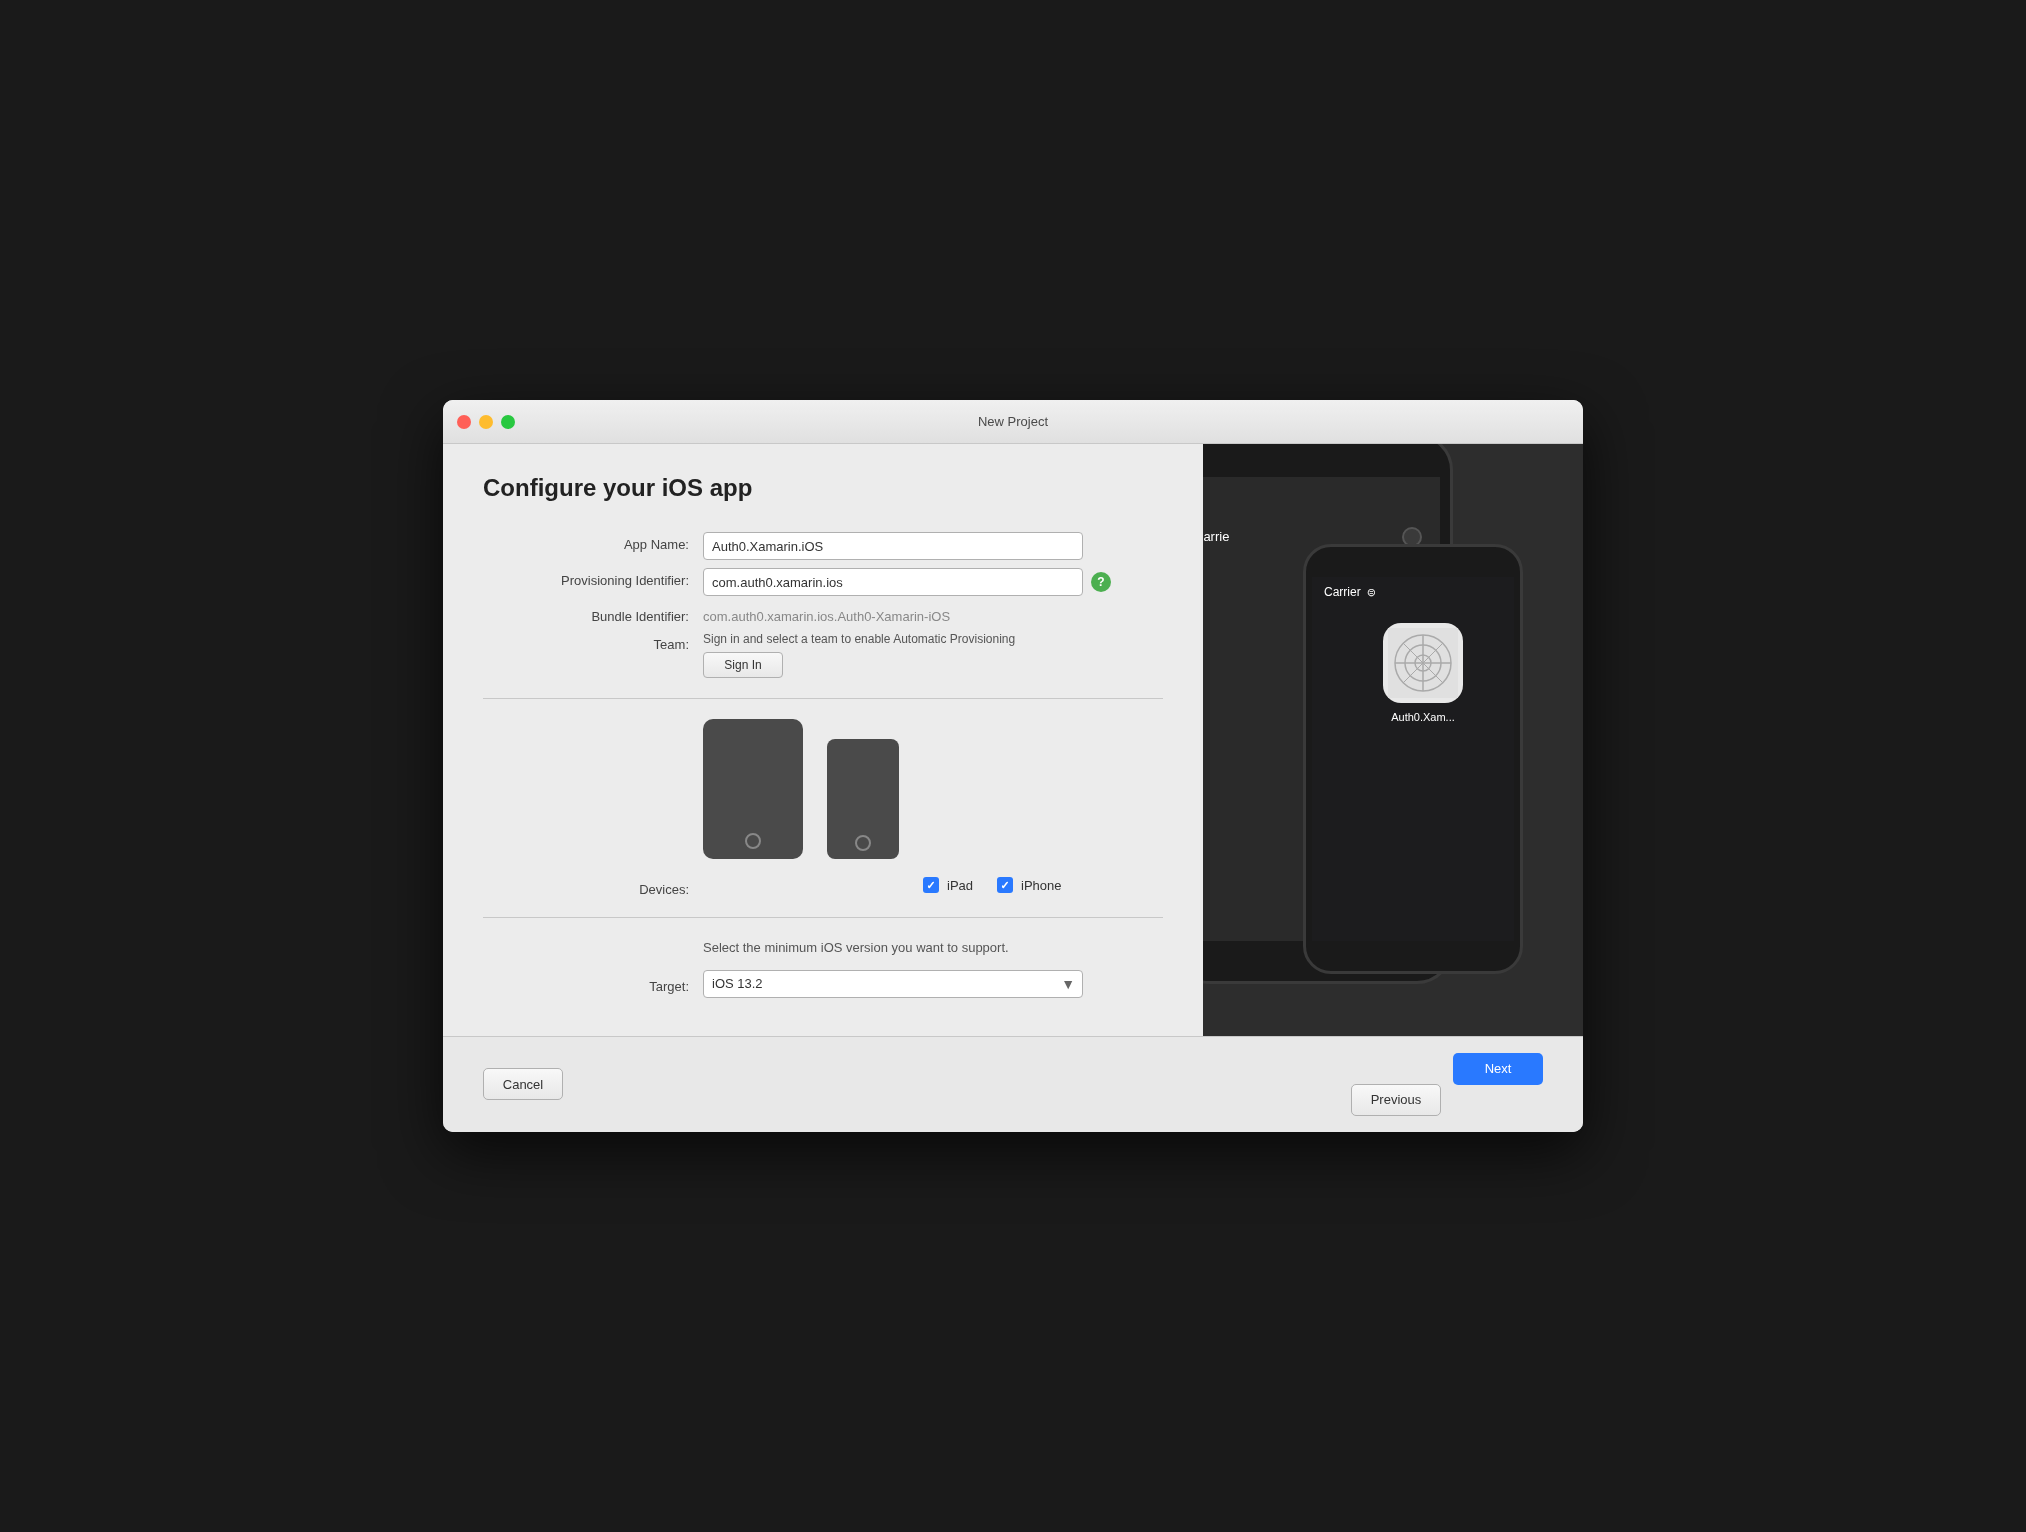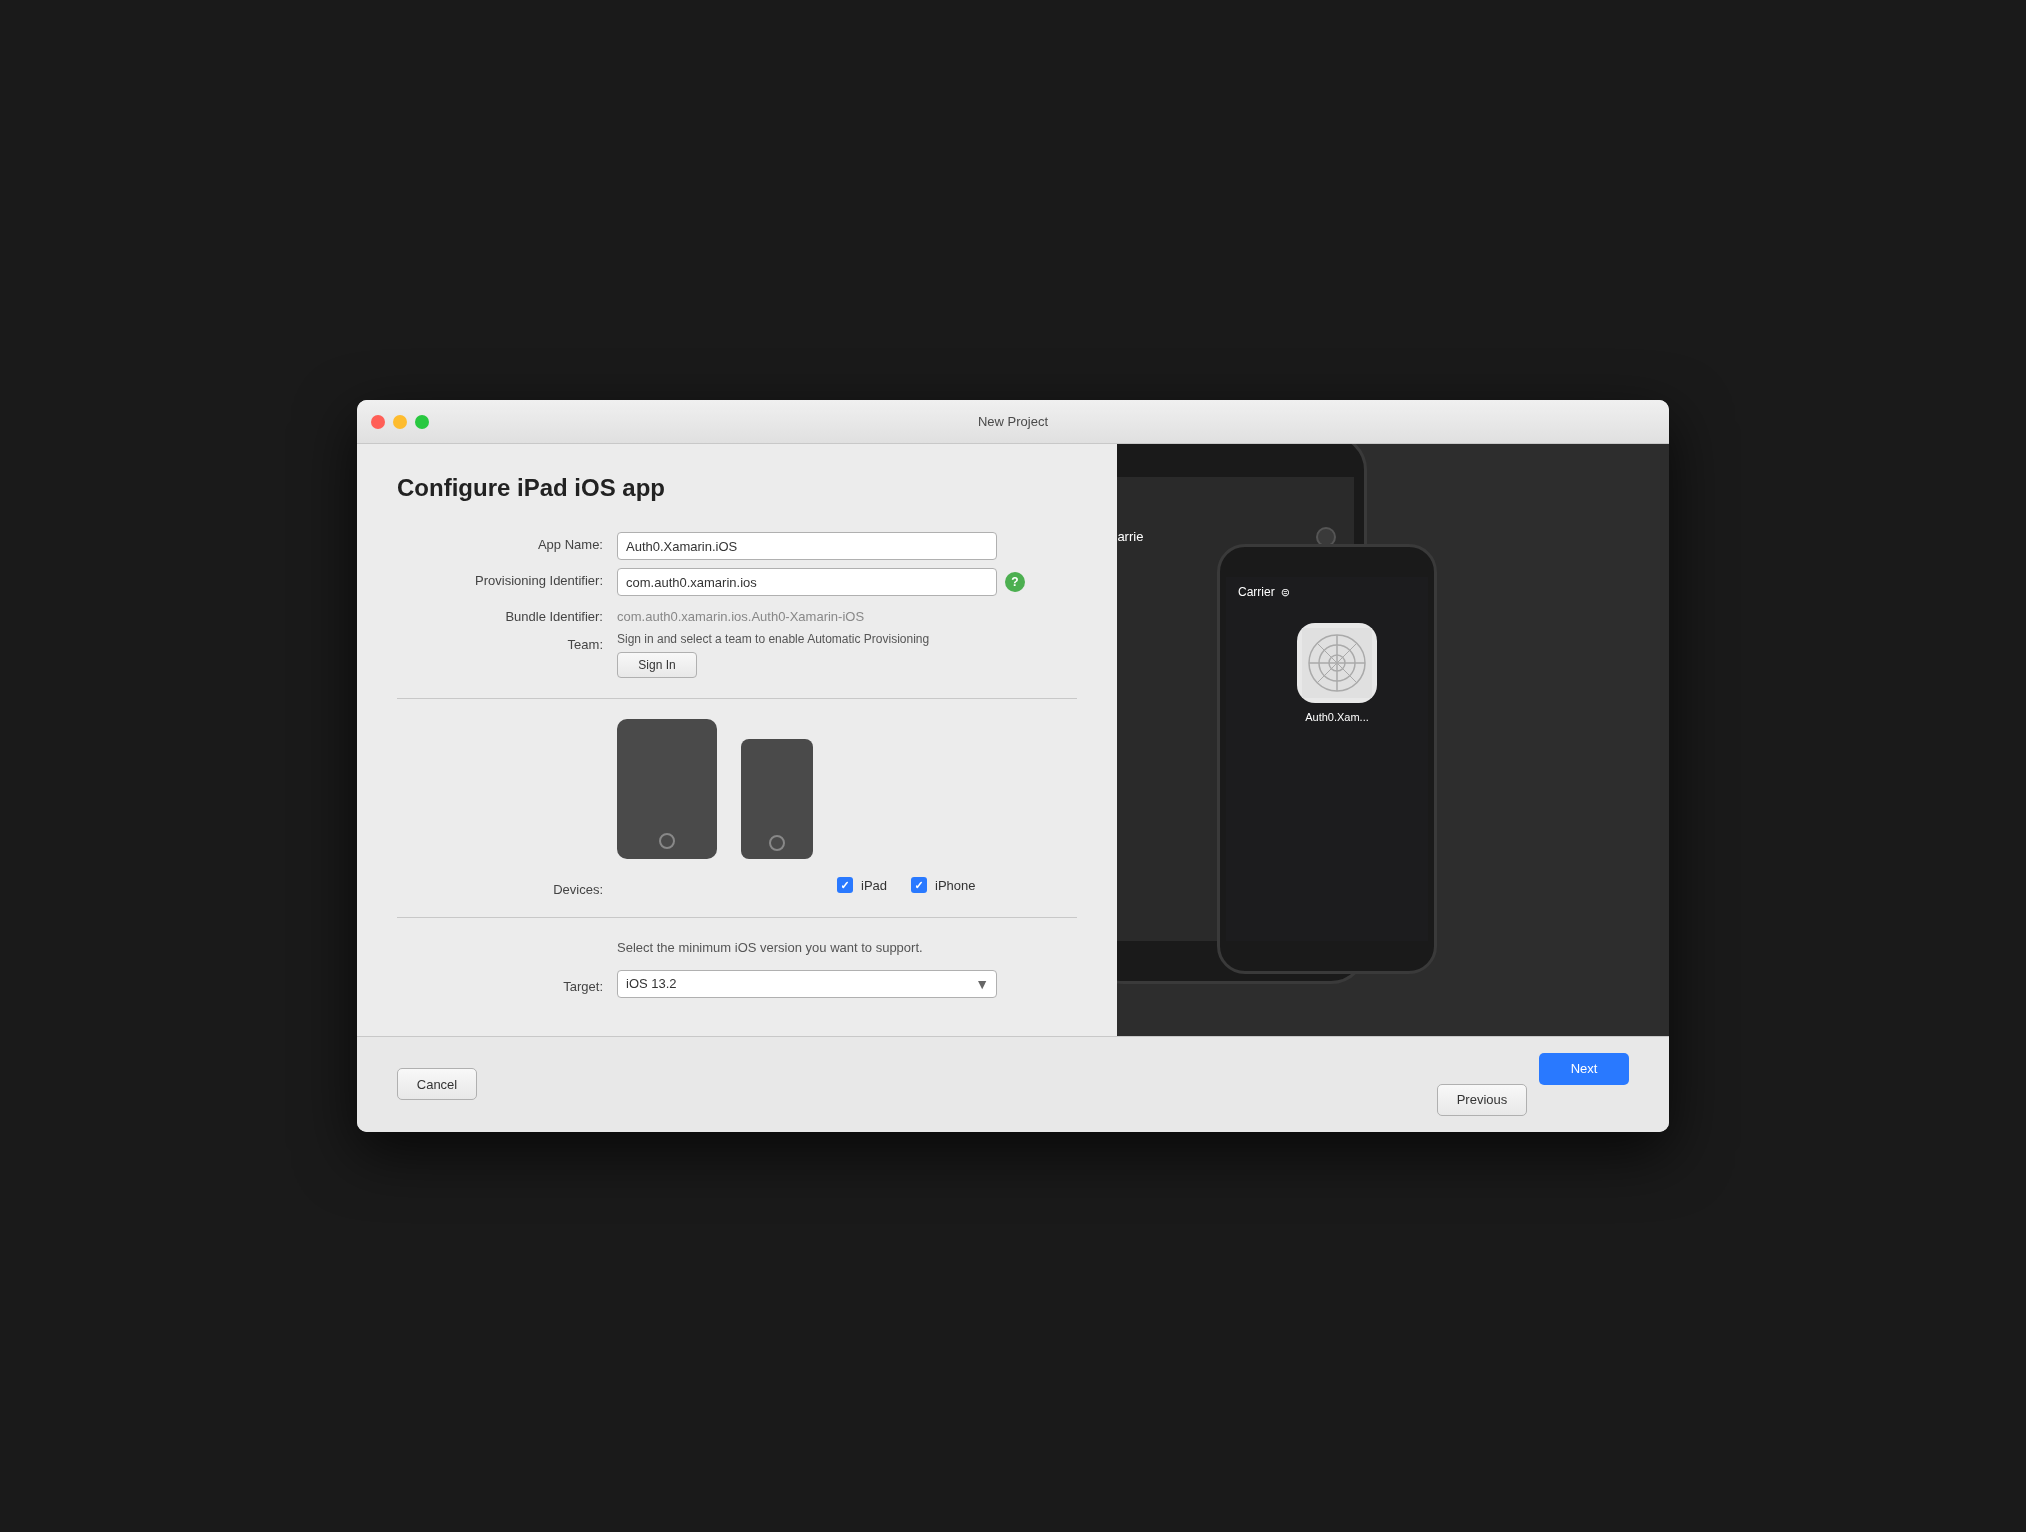--- a/index.html
+++ b/index.html
@@ -5,21 +5,21 @@
     * { box-sizing: border-box; margin: 0; padding: 0; }
     body {
       background: #1a1a1a;
       display: flex;
       align-items: center;
       justify-content: center;
       min-height: 100vh;
       font-family: -apple-system, BlinkMacSystemFont, 'Helvetica Neue', Arial, sans-serif;
     }
     .window {
-      width: 1312px;
+      width: 1140px;
       background: #ececec;
       border-radius: 10px;
       box-shadow: 0 20px 60px rgba(0,0,0,0.7);
       overflow: hidden;
       display: flex;
       flex-direction: column;
     }
     .titlebar {
       background: linear-gradient(to bottom, #f0f0f0, #e0e0e0);
       height: 44px;
@@ -416,21 +416,21 @@
       <button class="titlebar-btn btn-close"></button>
       <button class="titlebar-btn btn-minimize"></button>
       <button class="titlebar-btn btn-maximize"></button>
     </div>
     <span class="titlebar-title">New Project</span>
   </div>
 
   <div class="content-area">
 
     <div class="left-panel">
-      <h1 class="page-title">Configure iPad iOS app</h1>
+      <h1 class="page-title">Configure your iOS app</h1>
 
       <div class="form-section">
 
         <div class="form-row">
           <label class="form-label">App Name:</label>
           <input class="form-input" type="text" value="Auth0.Xamarin.iOS" style="">
         </div>
 
         <div class="form-row">
           <label class="form-label">Provisioning Identifier:</label>

